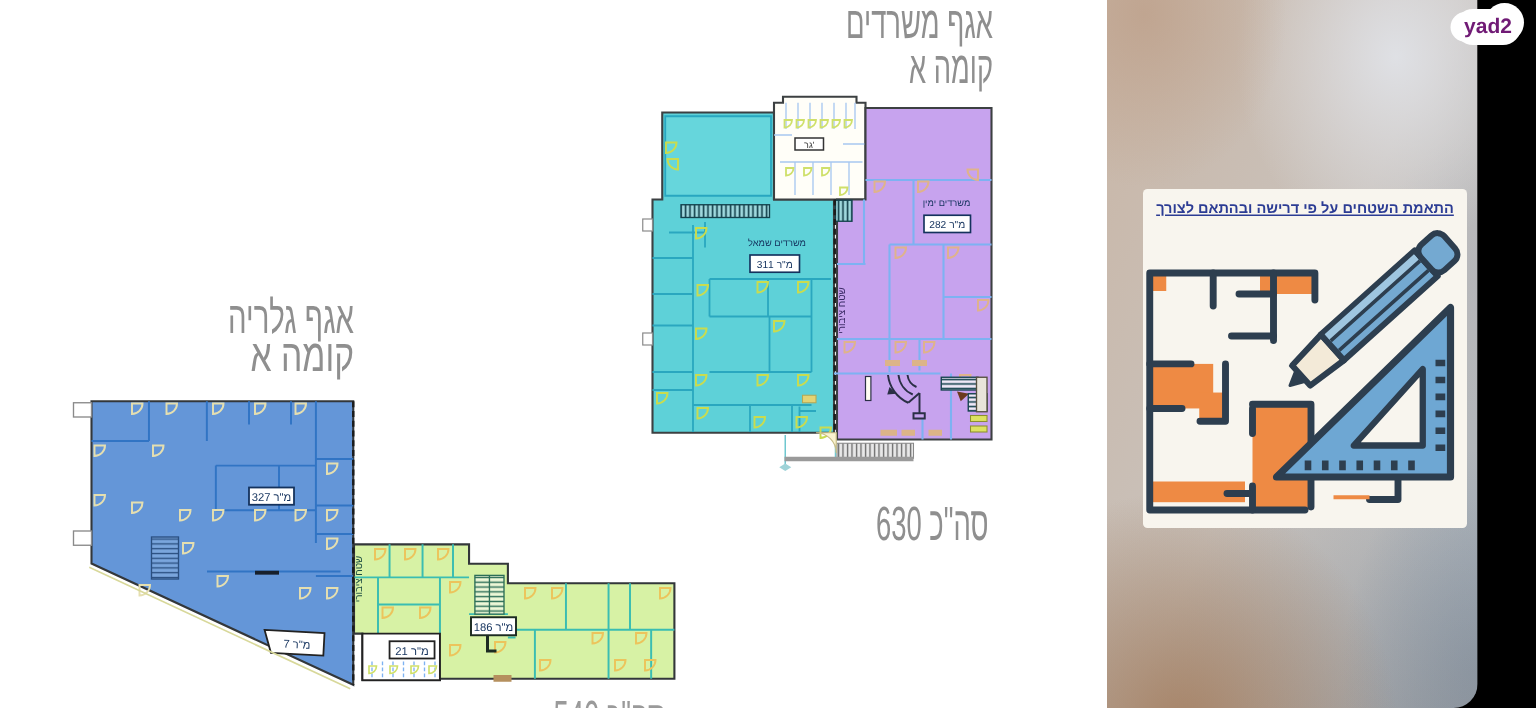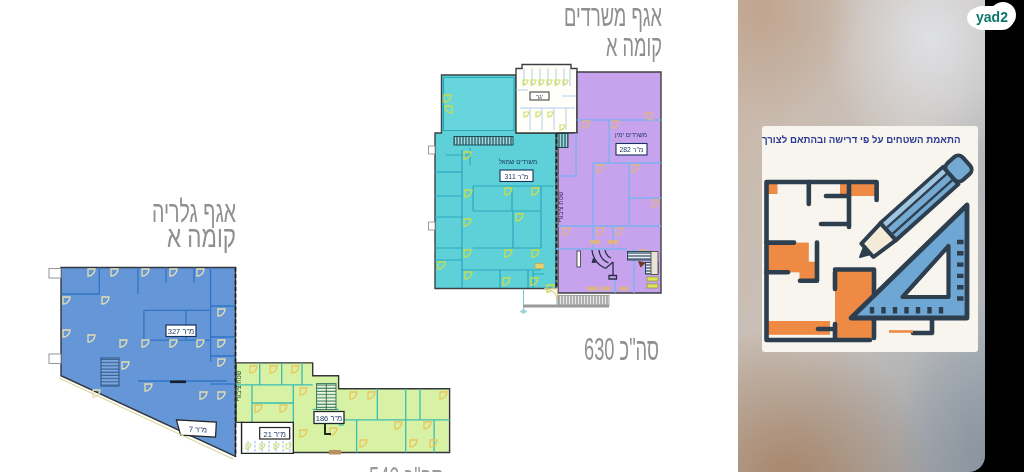--- a/index.html
+++ b/index.html
@@ -11,23 +11,23 @@
       radial-gradient(ellipse 60% 38% at 78% 8%, rgba(224,226,231,0.95), rgba(224,226,231,0) 72%),
       radial-gradient(ellipse 78% 45% at 20% 103%, rgba(167,130,100,0.95), rgba(167,130,100,0) 75%),
       linear-gradient(180deg, rgba(90,75,65,0) 70%, rgba(90,75,65,0.14) 100%),
       radial-gradient(ellipse 52% 45% at 100% 95%, rgba(144,157,171,0.9), rgba(144,157,171,0) 70%),
       radial-gradient(ellipse 40% 30% at 100% 40%, rgba(179,180,184,0.7), rgba(179,180,184,0) 70%),
       linear-gradient(115deg, #c9b6a6 0%, #c9c2bc 50%, #a4aeb8 100%);
     border-bottom-right-radius:16px;}
   #blackstrip{position:absolute;left:940px;top:0;width:84px;height:472px;background:#000;z-index:0;}
   #card{position:absolute;left:762px;top:126px;width:216px;height:226px;background:#f8f5ee;border-radius:3px;}
   #cardtitle{position:absolute;left:0;right:0;top:8px;color:#2c3c94;font-weight:bold;
-     font-size:9.7px;white-space:nowrap;}
+     font-size:9.7px;text-align:center;white-space:nowrap;text-decoration:underline;}
   #logo{position:absolute;left:970px;top:6px;width:44px;height:24px;background:#ffffff;border-radius:12px;
-     color:#0f766e;font-weight:bold;font-size:14px;text-align:center;line-height:23px;}
+     color:#701a75;font-weight:bold;font-size:14px;text-align:center;line-height:23px;}
   #logo:before{content:"";position:absolute;left:-3px;top:2px;width:20px;height:20px;background:#fff;border-radius:50%;}
   #logo:after{content:"";position:absolute;right:-2px;top:-4px;width:26px;height:26px;background:#fff;border-radius:50%;}
   #logotxt{position:relative;z-index:2;}
 </style>
 </head>
 <body>
 <div id="page">
 
   <svg id="plans" width="738" height="472" viewBox="0 0 738 472" style="position:absolute;left:0;top:0">
     <defs>

